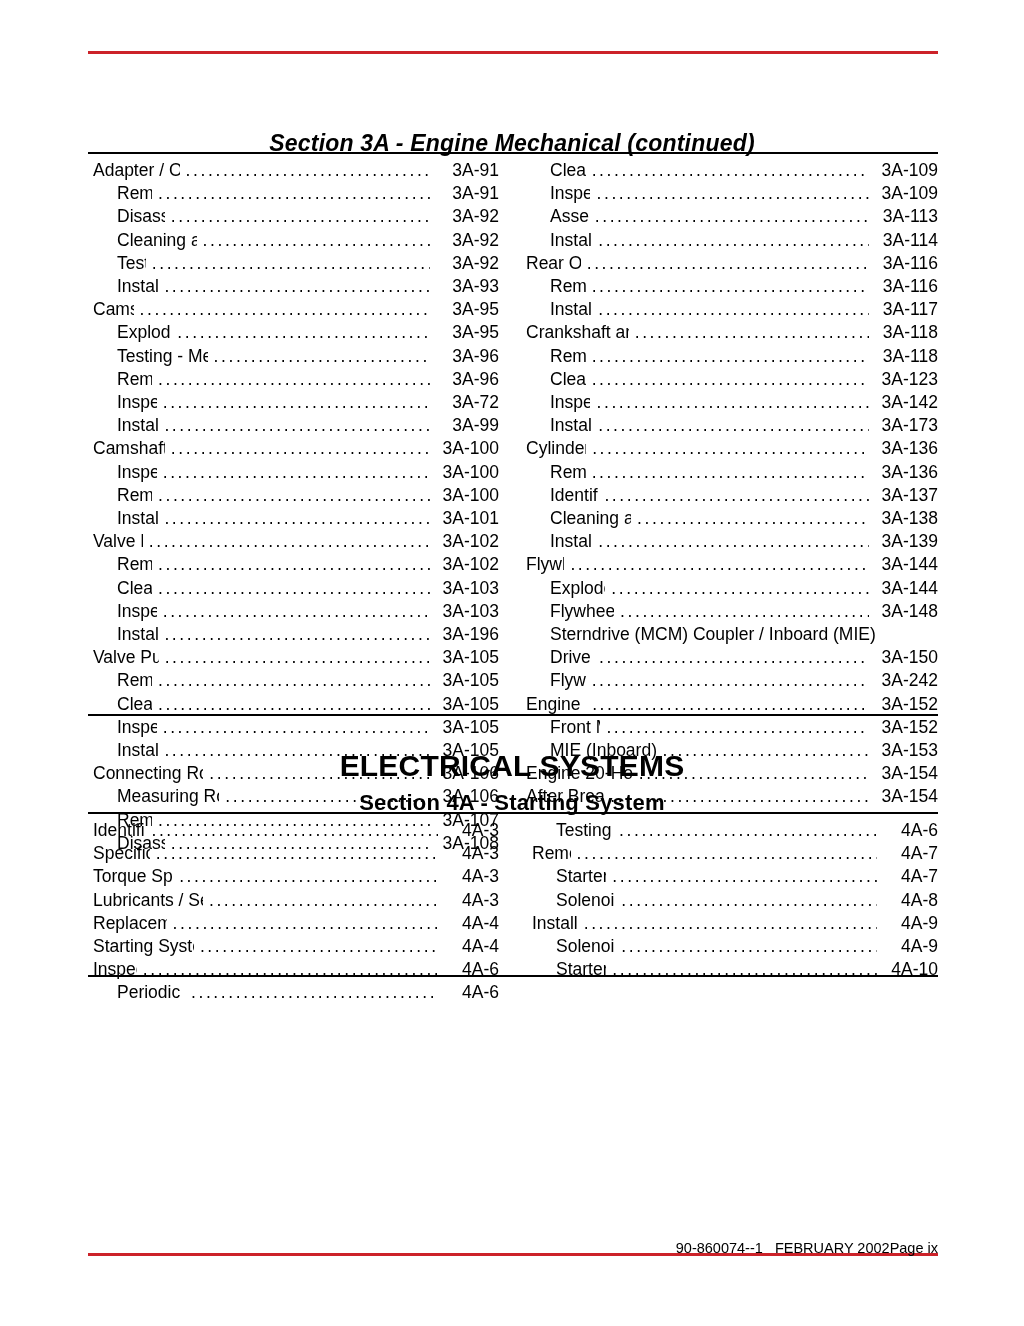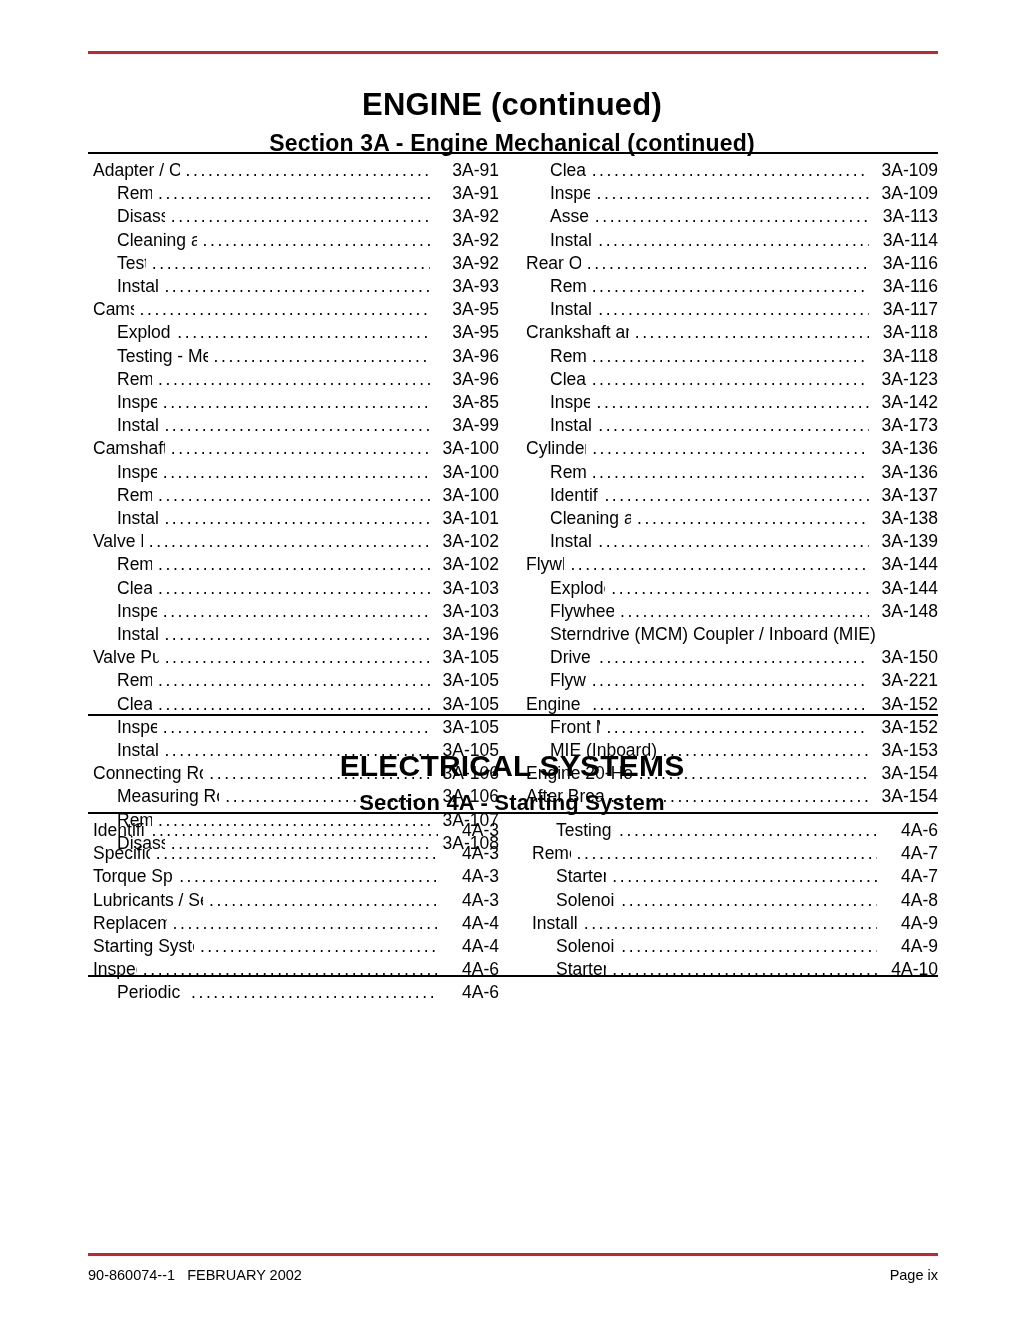--- a/index.html
+++ b/index.html
@@ -45,21 +45,21 @@
   
   .chapter-title {
     position: absolute;
     left: 0;
     width: 1024px;
     text-align: center;
     font-weight: bold;
     letter-spacing: 0.2px;
   }
   #engine-title { top: 66px; font-size: 31px; }
-  #engine-subtitle { top: 111px; font-size: 23px; }
+  #engine-subtitle { top: 111px; font-size: 23px; font-style: italic; }
   #electrical-title { top: 729px; font-size: 30px; }
   #electrical-subtitle { top: 772px; font-size: 22px; }
 
   
   .toc-block {
     position: absolute;
     left: 88px;
     width: 850px;
     box-sizing: border-box;
     border-top: 2.5px solid #000;
@@ -115,37 +115,36 @@
   #toc-block-electrical .toc-line .pg { width: 58px; }
 
   .toc-line.lvl1 { padding-left: 0px; }
   .toc-line.lvl2 { padding-left: 24px; }
   .toc-line.nowrap-head .lbl { flex: 1 1 auto; }
 
   
   .footer {
     position: absolute;
     left: 88px;
-    top: 1267px;
+    top: 1240px;
     width: 850px;
     display: flex;
-    justify-content: space-between;
+    justify-content: flex-end;
     font-size: 14.5px;
   }
   .footer .doc-id { white-space: pre; }
   .footer .page-no { white-space: pre; }
 </style>
 </head>
 <body>
 
 <div class="page">
 
   <div class="rule-red-top"></div>
 
-  <h1 class="chapter-title" id="engine-title">ENGINE (continued)</h1>
   <h2 class="chapter-title" id="engine-subtitle">Section 3A - Engine Mechanical (continued)</h2>
 
   <div class="toc-block" id="toc-block-engine">
     <div class="toc-columns">
       <div class="toc-col toc-col-left">
           <div class="toc-line lvl1">
             <span class="lbl">Adapter / Oil Thermostat</span>
             <span class="leader"></span>
             <span class="pg">3A-91</span>
           </div>
@@ -190,21 +189,21 @@
             <span class="pg">3A-96</span>
           </div>
           <div class="toc-line lvl2">
             <span class="lbl">Removal</span>
             <span class="leader"></span>
             <span class="pg">3A-96</span>
           </div>
           <div class="toc-line lvl2">
             <span class="lbl">Inspection</span>
             <span class="leader"></span>
-            <span class="pg">3A-85</span>
+            <span class="pg">3A-72</span>
           </div>
           <div class="toc-line lvl2">
             <span class="lbl">Installation</span>
             <span class="leader"></span>
             <span class="pg">3A-99</span>
           </div>
           <div class="toc-line lvl1">
             <span class="lbl">Camshaft Bearings</span>
             <span class="leader"></span>
             <span class="pg">3A-100</span>
@@ -400,21 +399,21 @@
             <span class="lbl">Sterndrive (MCM) Coupler / Inboard (MIE)</span>
           </div>
           <div class="toc-line lvl2">
             <span class="lbl">Drive Plate</span>
             <span class="leader"></span>
             <span class="pg">3A-150</span>
           </div>
           <div class="toc-line lvl2">
             <span class="lbl">Flywheel</span>
             <span class="leader"></span>
-            <span class="pg">3A-221</span>
+            <span class="pg">3A-242</span>
           </div>
           <div class="toc-line lvl1">
             <span class="lbl">Engine Mounts</span>
             <span class="leader"></span>
             <span class="pg">3A-152</span>
           </div>
           <div class="toc-line lvl2">
             <span class="lbl">Front Mounts</span>
             <span class="leader"></span>
             <span class="pg">3A-152</span>

